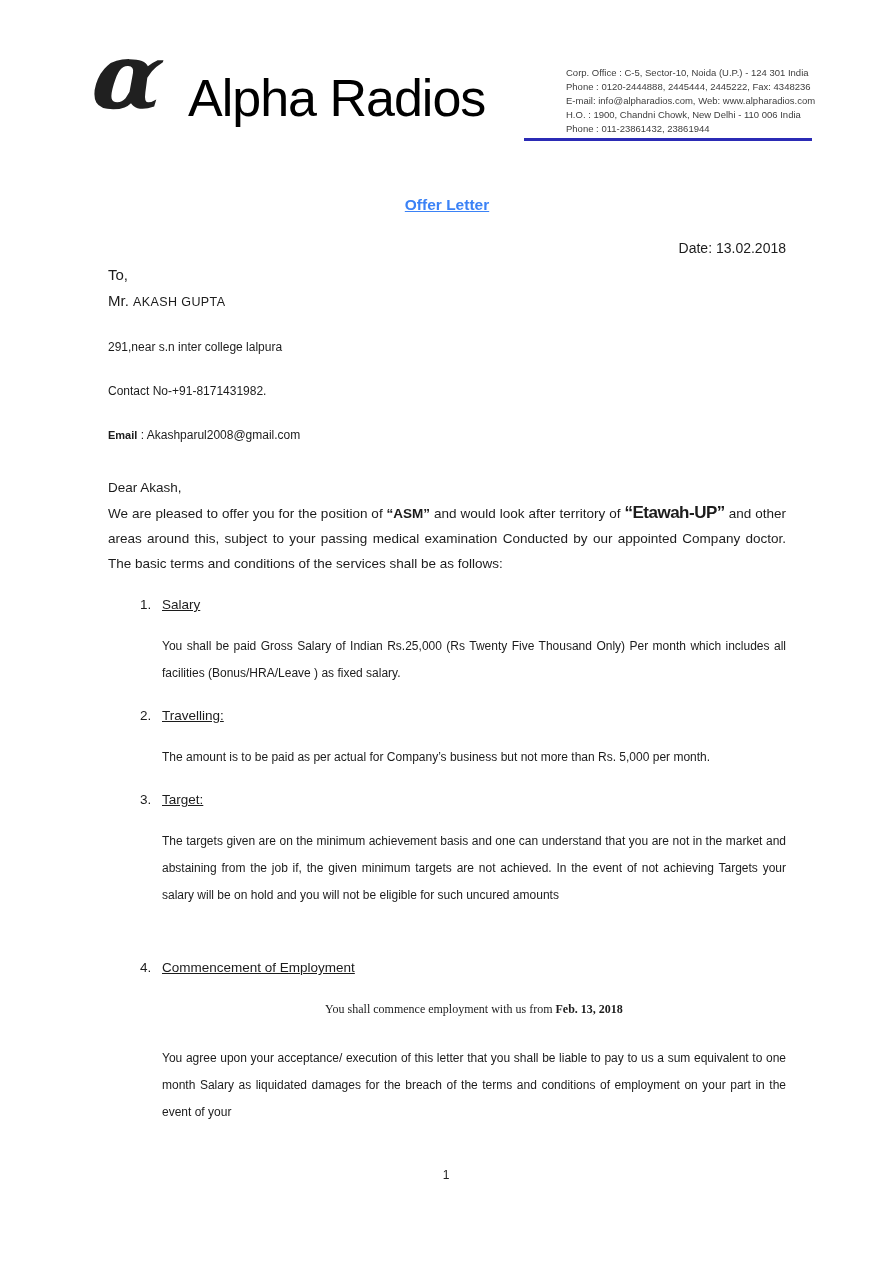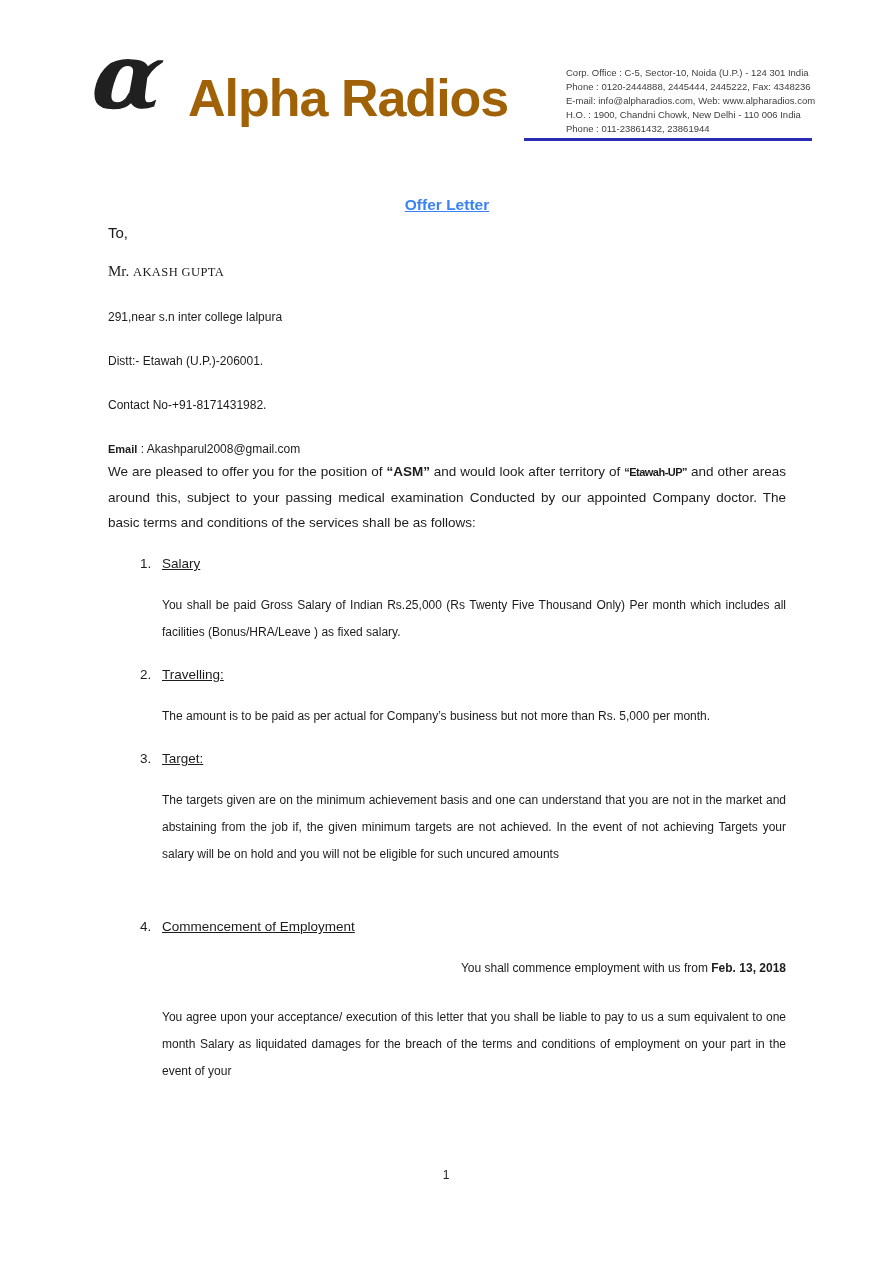--- a/index.html
+++ b/index.html
@@ -13,22 +13,22 @@
   
   .letterhead { position:relative; height:150px; }
   .alpha-mark {
     position:absolute; left:93px; top:30px;
     font-size:92px; line-height:1; font-weight:bold; font-style:italic;
     color:#202020; transform:skewX(-6deg);
     font-family:"DejaVu Serif", serif;
   }
   .logo-text {
     position:absolute; left:188px; top:72px;
-    font-size:52px; line-height:1; color:#a16207; letter-spacing:-1px;
-    font-family:"Liberation Sans", sans-serif; font-weight:700;
+    font-size:52px; line-height:1; color:#000000; letter-spacing:-1px;
+    font-family:"Liberation Sans", sans-serif; font-weight:400;
   }
   .contact-block {
     position:absolute; left:566px; top:66px; width:250px;
     font-size:9.5px; line-height:14px; color:#3d3d3d;
   }
   .header-rule {
     position:absolute; left:524px; top:138px; width:288px; height:3px;
     background:#2b2bb5;
   }
 
@@ -36,46 +36,46 @@
   .letter { padding:0 106px 0 108px; }
   .title-row { margin-top:46px; text-align:center; }
   .title-text {
     font-size:15.5px; font-weight:bold; text-decoration:underline;
     color:#3b82f6;
   }
   .date-row { margin-top:26px; text-align:right; font-size:14px; }
 
   .recipient { margin-top:8px; }
   .to-line { font-size:15px; line-height:22px; }
-  .name-line { font-size:15px; line-height:22px; margin-top:16px;font-family:Liberation Serif, serif; }
+  .name-line { font-size:15px; line-height:22px; margin-top:4px; }
   .name-line .recipient-name { font-size:12.5px; letter-spacing:0.4px; }
   .addr-line { font-size:12px; line-height:20px;margin-top:24px; }
   .email-label { font-weight:bold; font-size:11px; }
 
   .greeting { margin-top:30px; font-size:13.5px; line-height:25px; }
   .intro {
     font-size:13.5px; line-height:25px; text-align:justify;
     text-justify:inter-word;
   }
   .intro strong { font-weight:bold; }
-  .intro .condensed { letter-spacing:-0.5px; font-size:11px;margin-top:16px; }
+  .intro .condensed { letter-spacing:-0.5px; font-size:17px;margin-top:16px; }
 
   .section { margin-top:20px; }
   .section.gap-lg { margin-top:50px; }
   .section-head {
     display:flex; margin-left:32px; font-size:13.5px; line-height:17px;
   }
   .section-num { width:22px; flex:0 0 22px; }
   .section-heading { text-decoration:underline; }
   .section-body {
     margin:20px 0 0 54px; width:624px;
     font-size:12px; line-height:27px; text-align:justify;
     text-justify:inter-word;
   }
-  .section-body.no-justify { text-align:right; }
+  .section-body.no-justify { text-align:center;font-family:Liberation Serif, serif; }
   .section-body strong { font-weight:bold; }
   .follow-para { margin-top:22px; }
 
   .page-number {
     position:absolute; left:0; top:1168px; width:100%;
     text-align:center; font-size:12px; color:#222;
   }
 </style>
 </head>
 <body>
@@ -94,35 +94,36 @@
     </div>
     <div class="header-rule"></div>
   </header>
 
   <main class="letter">
 
     <div class="title-row">
       <span class="title-text">Offer Letter</span>
     </div>
 
+    <div class="date-row">Date: 13.02.2018</div>
 
     <div class="recipient">
       <div class="to-line">To,</div>
       <div class="name-line">
         <span>Mr.</span>
         <span class="recipient-name">AKASH GUPTA</span>
       </div>
       <div class="addr-line">291,near s.n inter college lalpura</div>
-      <div class="addr-line">Distt:- Etawah (U.P.)-206001.</div>
       <div class="addr-line">Contact No-+91-8171431982.</div>
       <div class="addr-line">
         <span class="email-label">Email</span><span> : Akashparul2008@gmail.com</span>
       </div>
     </div>
 
+    <div class="greeting">Dear Akash,</div>
 
     <p class="intro"><span>We are pleased to offer you for the position of </span><strong>“ASM”</strong><span> and would look after territory of </span><strong class="condensed">“Etawah-UP”</strong><span> and other areas around this, subject to your passing medical examination Conducted by our appointed Company doctor. The basic terms and conditions of the services shall be as follows:</span></p>
 
     <div class="section">
       <div class="section-head">
         <span class="section-num">1.</span>
         <span class="section-heading">Salary</span>
       </div>
       <p class="section-body">You shall be paid Gross Salary of Indian Rs.25,000 (Rs Twenty Five Thousand Only) Per month which includes all facilities (Bonus/HRA/Leave ) as fixed salary.</p>
     </div>

